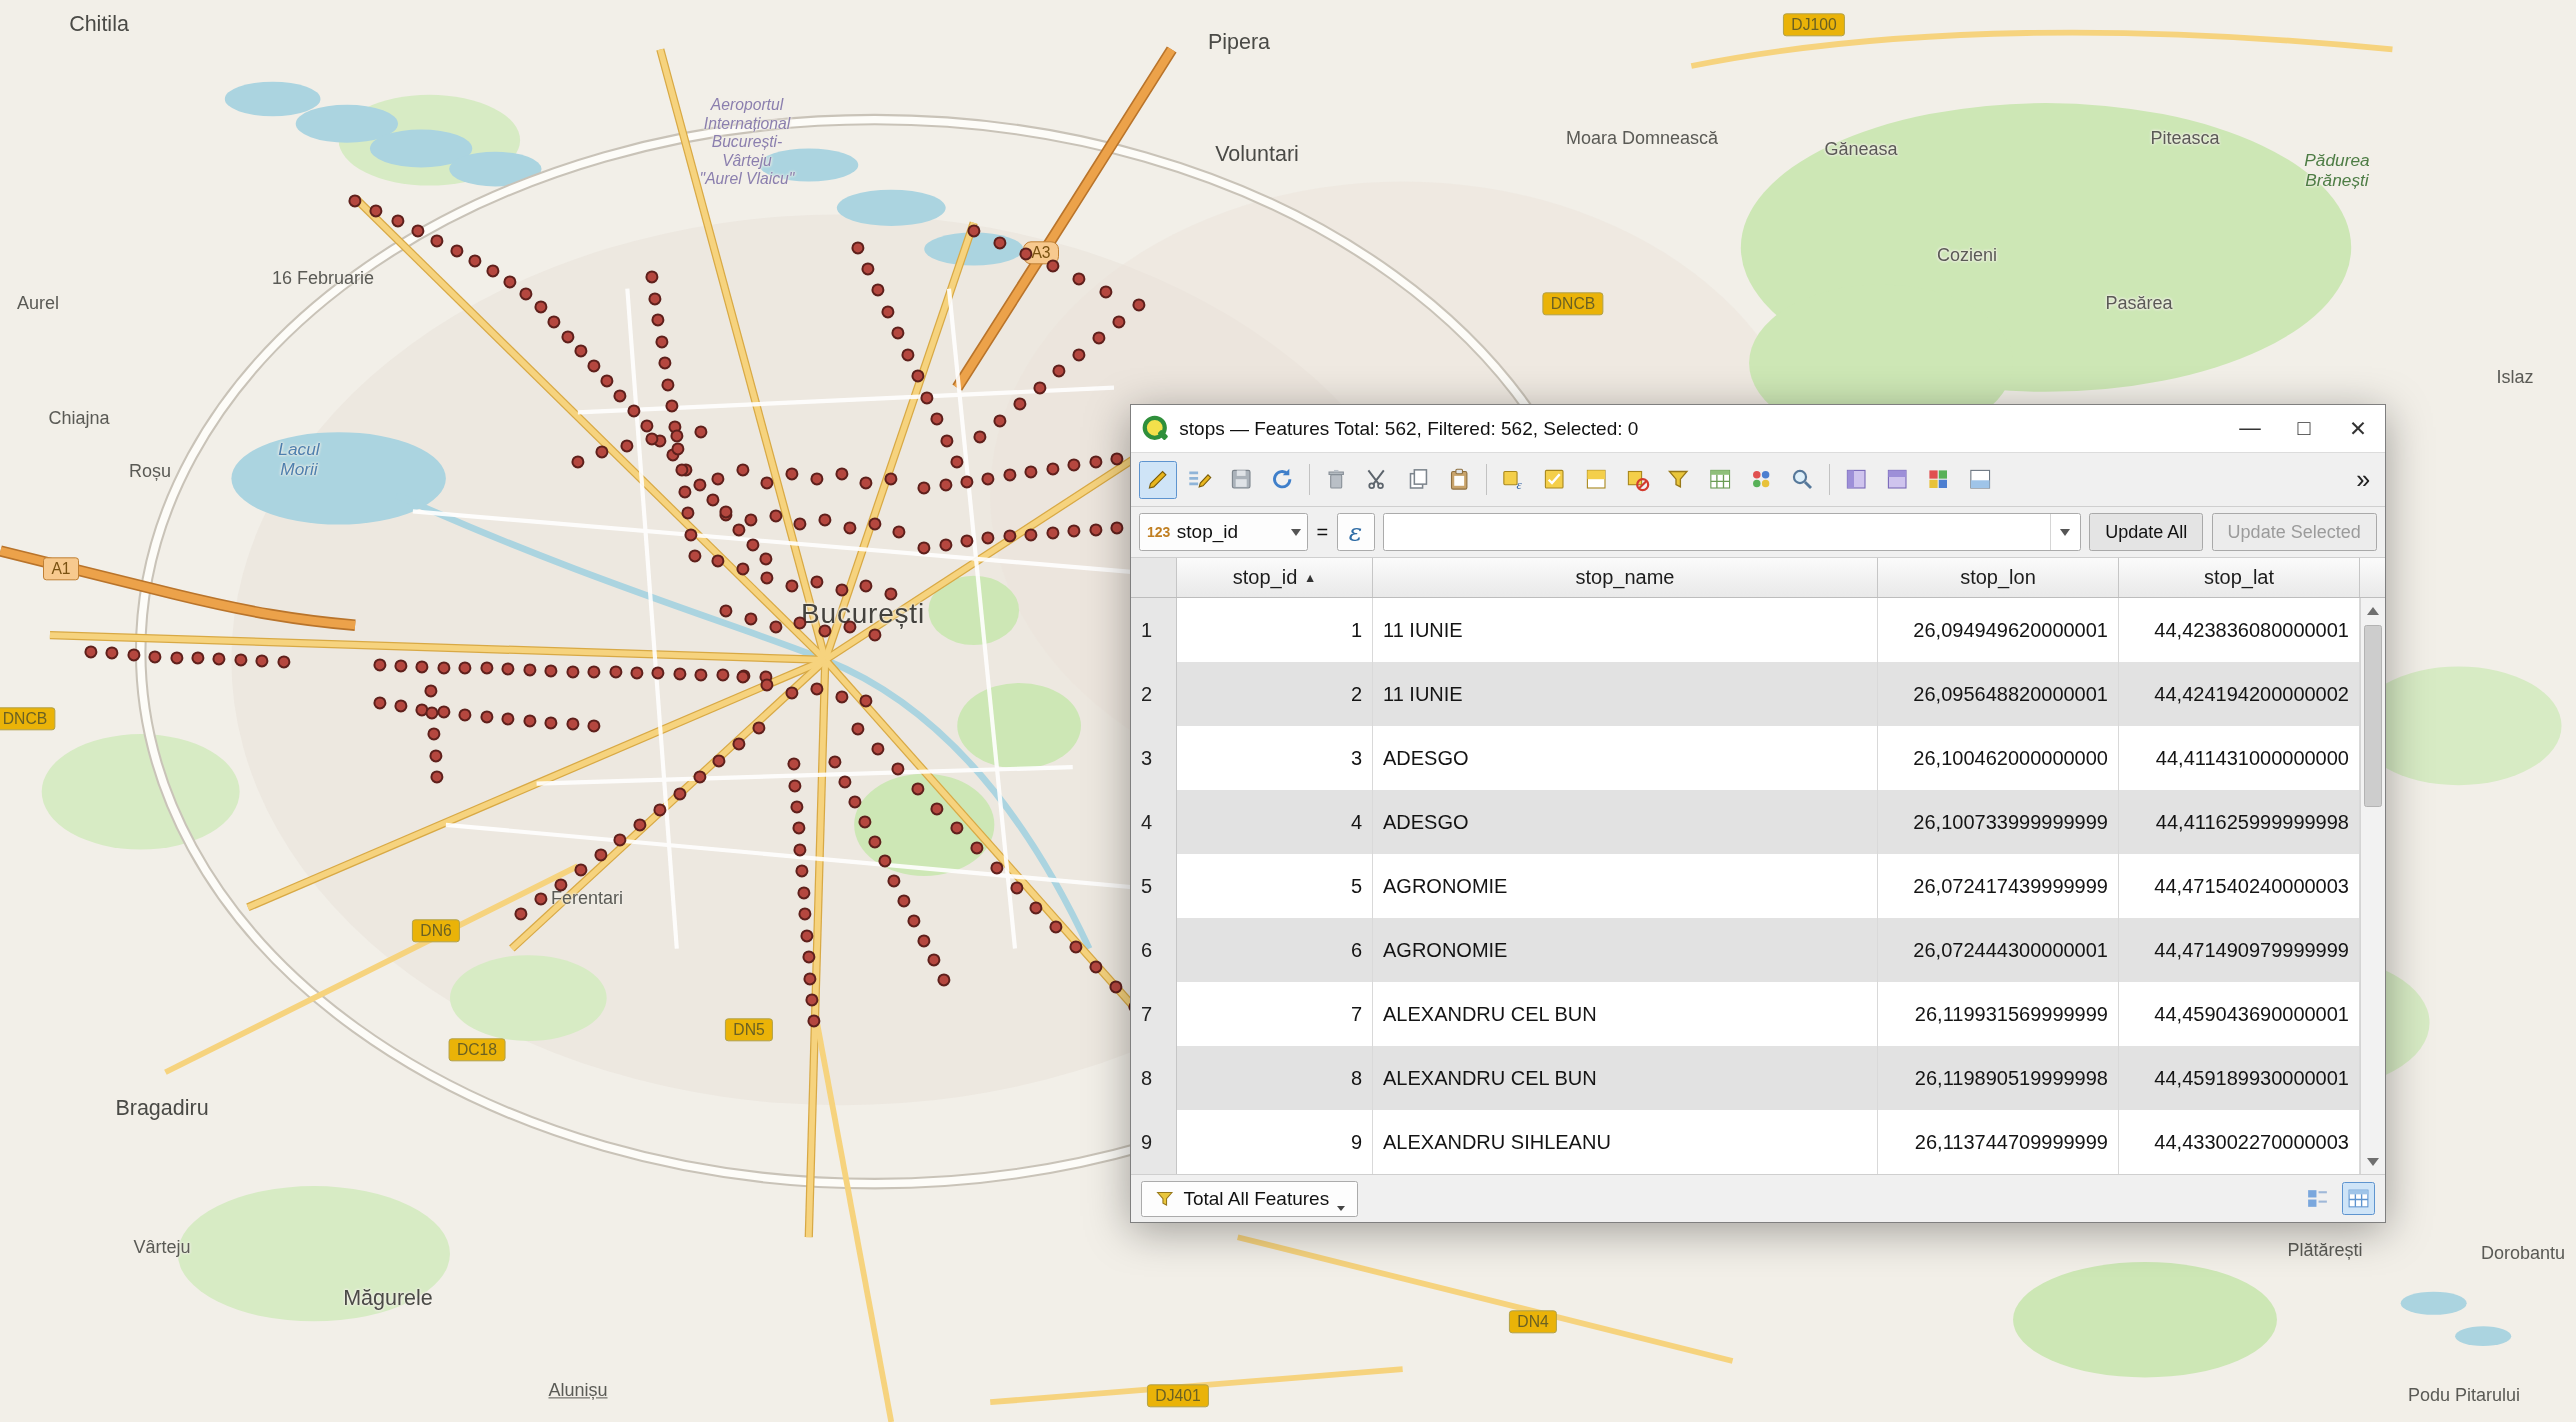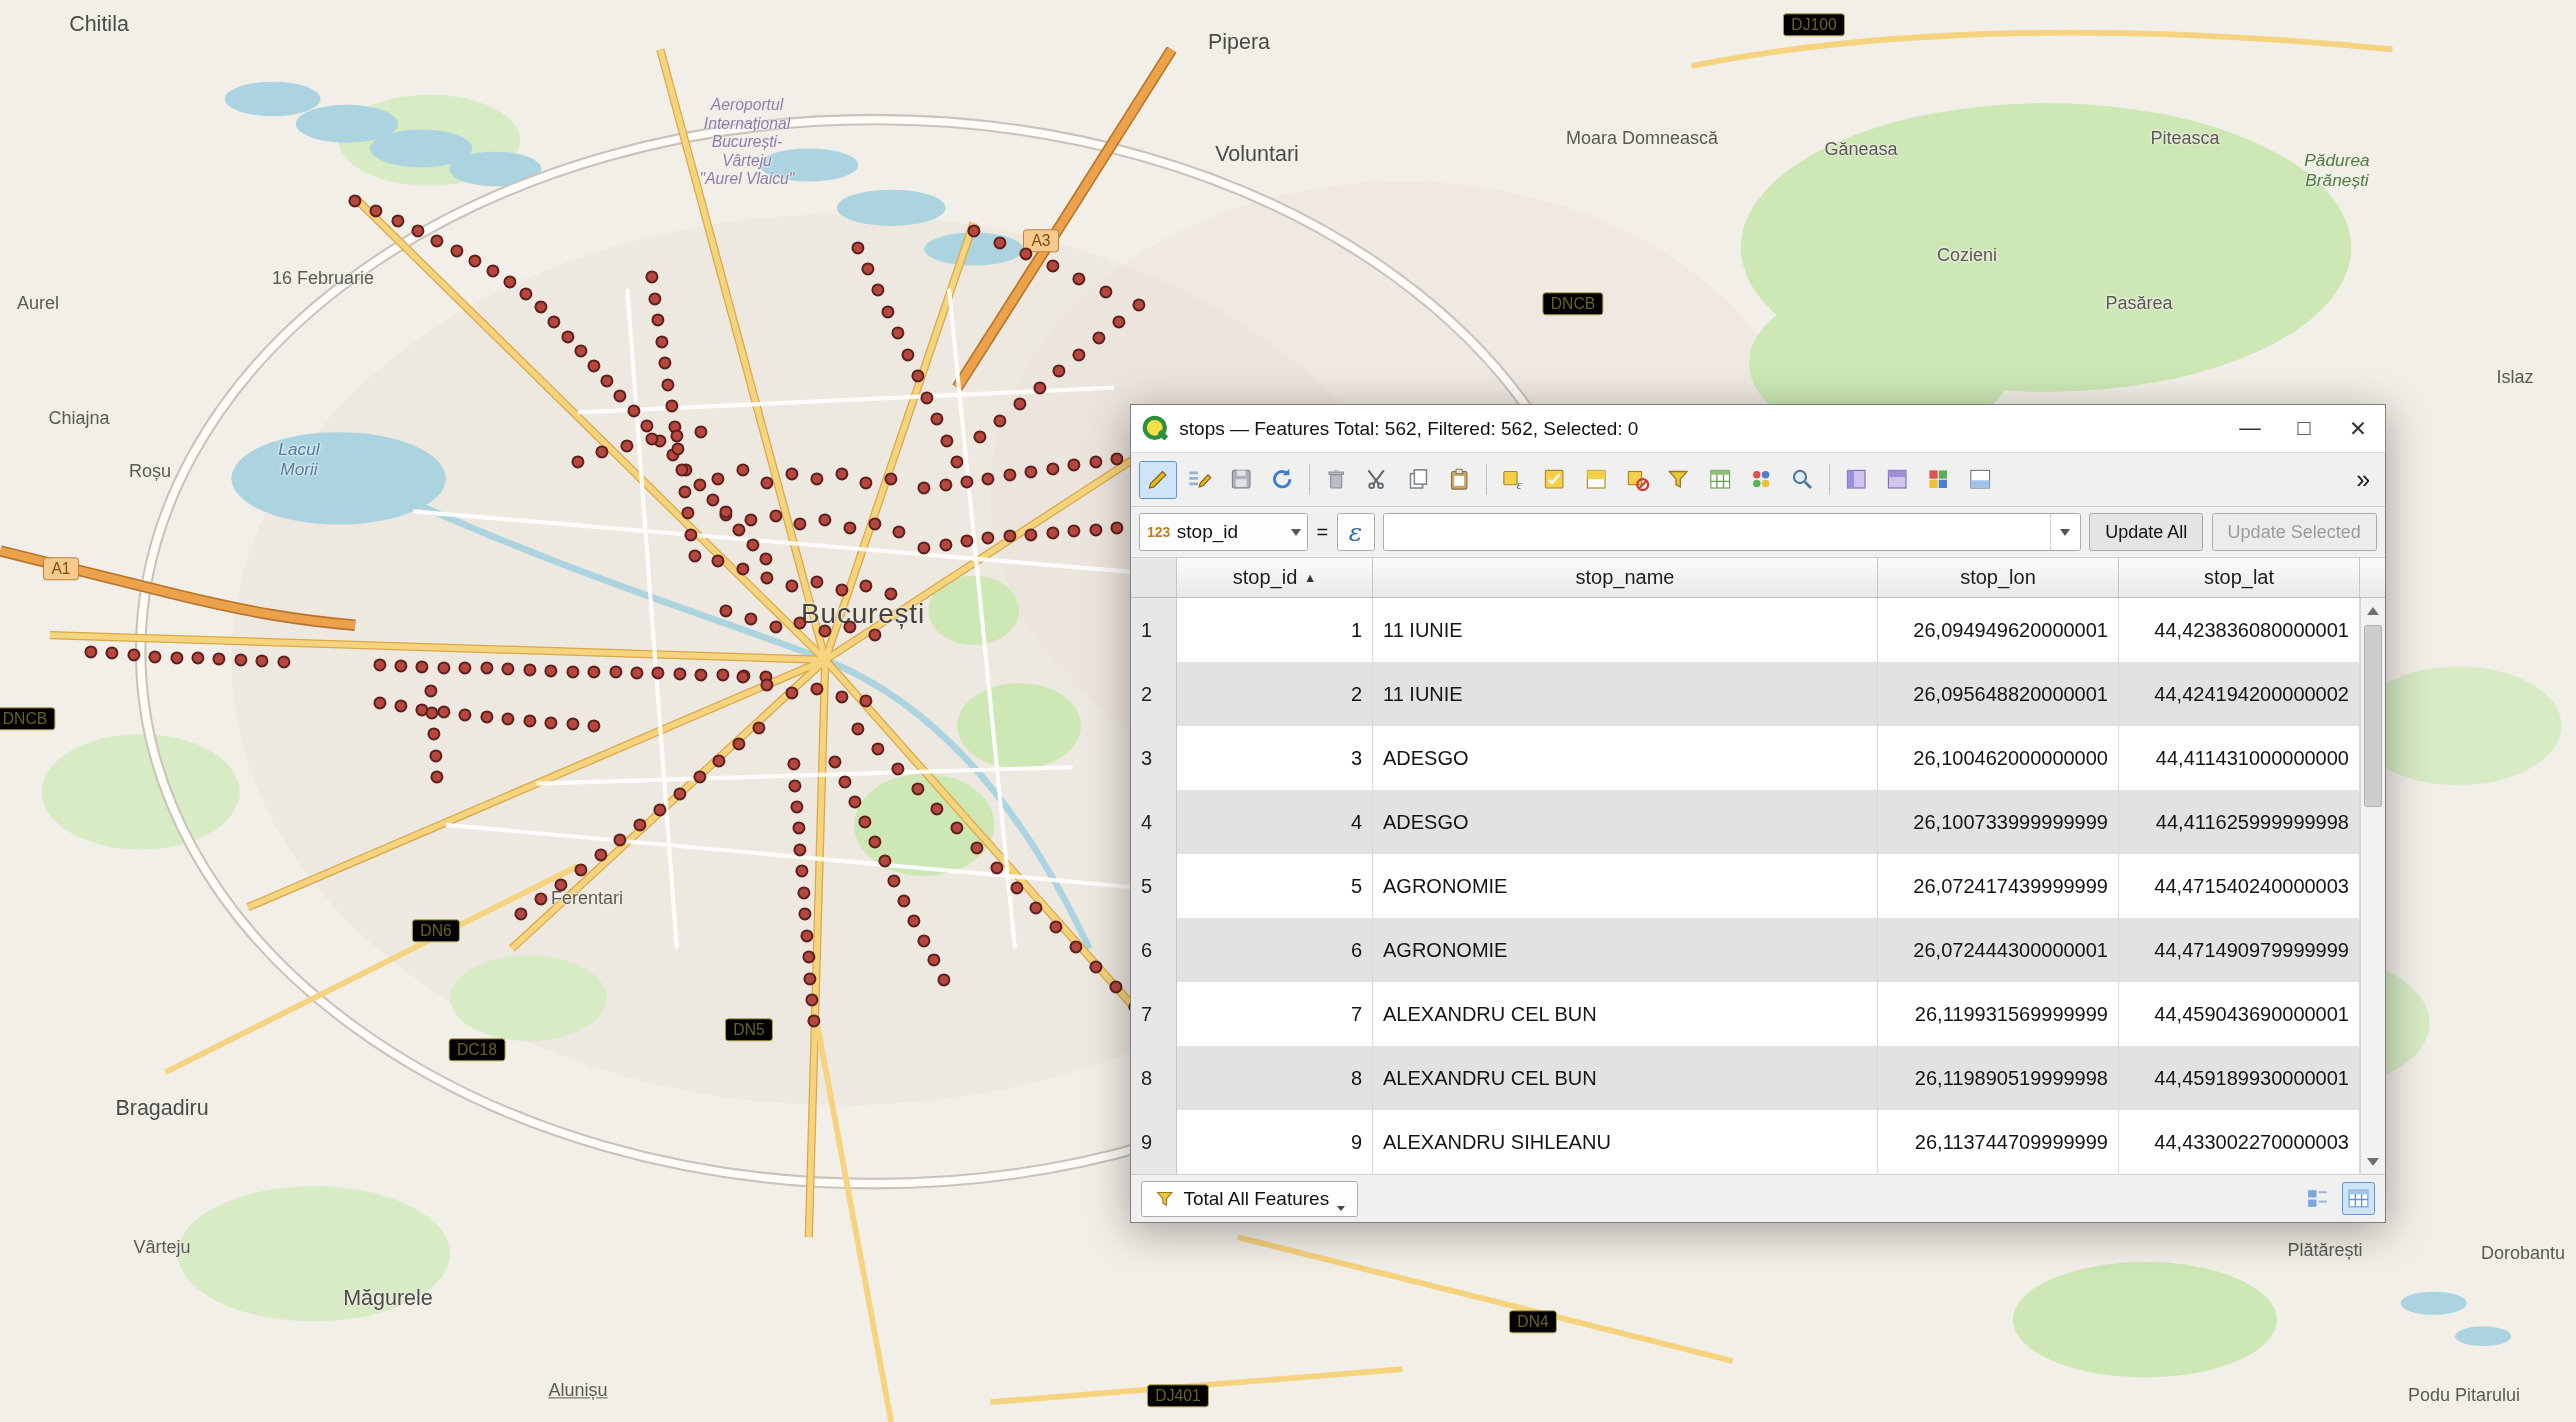--- a/index.html
+++ b/index.html
@@ -11,21 +11,21 @@
   .map-label { position:absolute; transform:translate(-50%,-50%); color:#4a4a46; white-space:nowrap;
                text-align:center; z-index:2; text-shadow:0 0 2.5px #f2efe8,0 0 2.5px #f2efe8,0 0 3.3px #f2efe8; line-height:1.18;}
   .place   { font-size:21.5px; }
   .place-sm{ font-size:18px; color:#5a5a55; }
   .city    { font-size:28px; color:#44423e; letter-spacing:0.8px; }
   .water   { font-size:17.3px; font-style:italic; color:#4d7fae; }
   .forest  { font-size:17.3px; font-style:italic; color:#4e7d45; }
   .aero    { font-size:15.7px; font-style:italic; color:#8b7fae; }
   .badge { position:absolute; transform:translate(-50%,-50%); font-size:15.7px; padding:1.7px 7.4px; border-radius:3.3px;
            border:1.7px solid; z-index:2; white-space:nowrap; }
-  .badge.ref      { background:#000000; border-color:#b1a14a; color:#6b6123; }
+  .badge.ref      { background:#eab308; border-color:#b1a14a; color:#6b6123; }
   .badge.motorway { background:#f7c98e; border-color:#c08035; color:#7a5212; }
   .dot { position:absolute; width:13.2px; height:13.2px; border-radius:50%; transform:translate(-50%,-50%); z-index:3; }
 
   
   #qgis-window { position:absolute; left:1130px; top:404px; width:1256px; z-index:10;
                  background:#f0f0f0; border:0.8px solid #7f7f7f; box-shadow:0 8.3px 41px rgba(0,0,0,.35);
                  display:flex; flex-direction:column; }
   #titlebar { height:48px; background:#ffffff; display:flex; align-items:center; padding:0 0 0 10px; border-bottom:0.8px solid #dcdcdc; }
   #titlebar .title { flex:1; font-size:19px; color:#111; margin-left:8.3px; }
   .winbtn { width:54px; height:47px; display:flex; align-items:center; justify-content:center; font-size:21.5px; color:#333; }
@@ -469,21 +469,21 @@
         <div>Podu Pitarului</div>
       </div>
       <div class="map-label aero" style="left: 747px; top: 142px;">
         <div>Aeroportul</div>
         <div>Internațional</div>
         <div>București-</div>
         <div>Vârteju</div>
         <div>"Aurel Vlaicu"</div>
       </div>
       <span class="badge ref" style="left: 1814px; top: 25px;">DJ100</span>
-      <span class="badge motorway" style="left: 1041px; top: 241px;">A3</span>
+      <span class="badge motorway" style="left: 1041px; top: 253px; border-radius: 8px;">A3</span>
       <span class="badge ref" style="left: 1573px; top: 304px;">DNCB</span>
       <span class="badge motorway" style="left: 61px; top: 569px;">A1</span>
       <span class="badge ref" style="left: 25px; top: 719px;">DNCB</span>
       <span class="badge ref" style="left: 436px; top: 931px;">DN6</span>
       <span class="badge ref" style="left: 477px; top: 1050px;">DC18</span>
       <span class="badge ref" style="left: 749px; top: 1030px;">DN5</span>
       <span class="badge ref" style="left: 1533px; top: 1322px;">DN4</span>
       <span class="badge ref" style="left: 1178px; top: 1396px;">DJ401</span>
     </div>
 </div>

